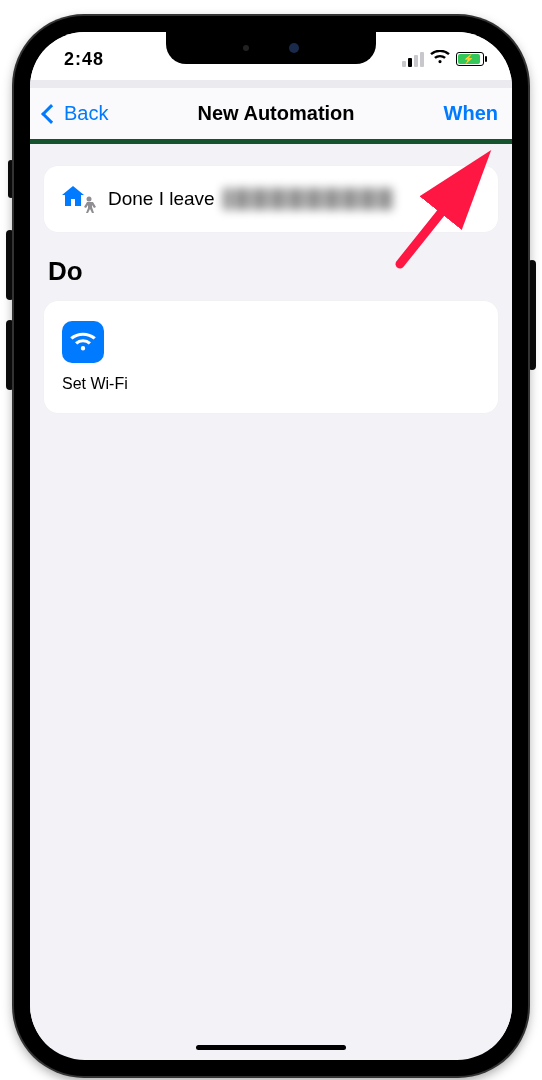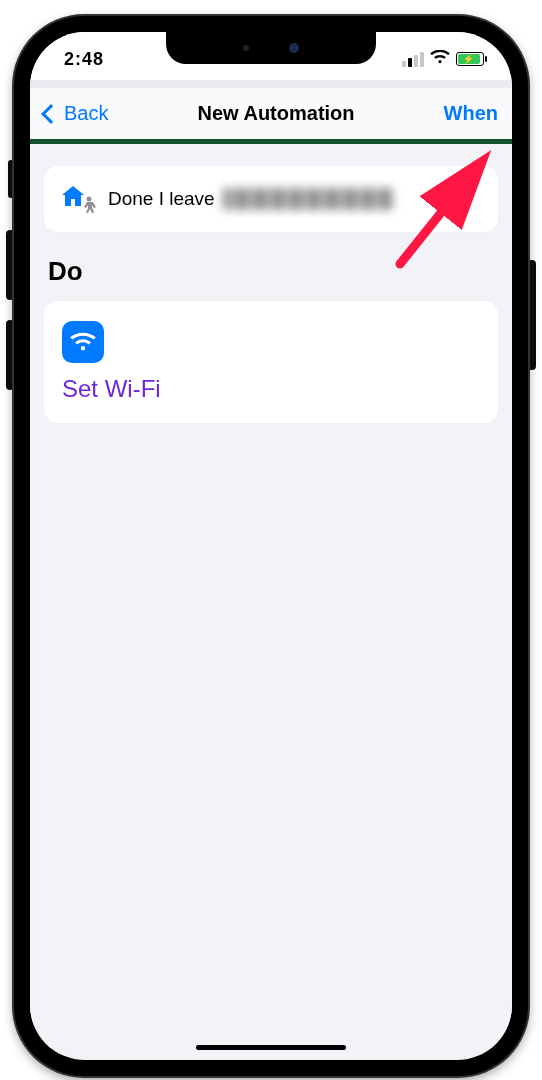--- a/index.html
+++ b/index.html
@@ -90,21 +90,21 @@
   .house{position:absolute;left:0;top:0;}
   .house svg{display:block;}
   .person{position:absolute;right:-2px;bottom:-4px;}
   .card-text{font-size:19px;color:#000;display:flex;align-items:center;gap:8px;}
   .blur{display:inline-block;width:170px;height:22px;filter:blur(5px);background:repeating-linear-gradient(90deg,#888 0 6px,#bbb 6px 12px,#999 12px 18px);border-radius:2px;}
   .do-sec{margin-top:24px;}
   .wifi-tile{
     width:42px;height:42px;border-radius:10px;background:#007aff;
     display:flex;align-items:center;justify-content:center;
   }
-  .do-label{font-size:24px;color:#6d28d9;margin-top:2px;}
+  .do-label{font-size:16px;color:#000000;margin-top:2px;}
   
   .home-ind{position:absolute;bottom:10px;left:50%;transform:translateX(-50%);width:150px;height:5px;background:#000;border-radius:3px;}
   
   .arrow{position:absolute;z-index:50;pointer-events:none;}
 </style>
 </head>
 <body>
 
 <div class="side-btn sb-left1"></div>
 <div class="side-btn sb-left2"></div>

